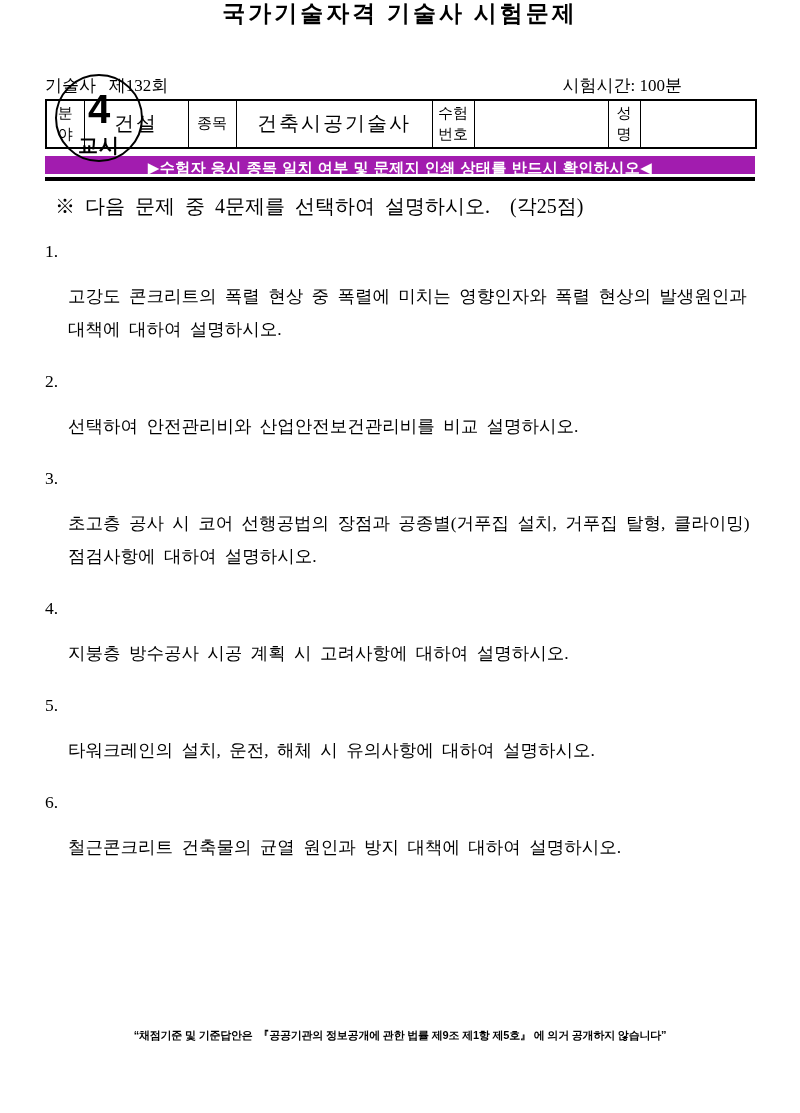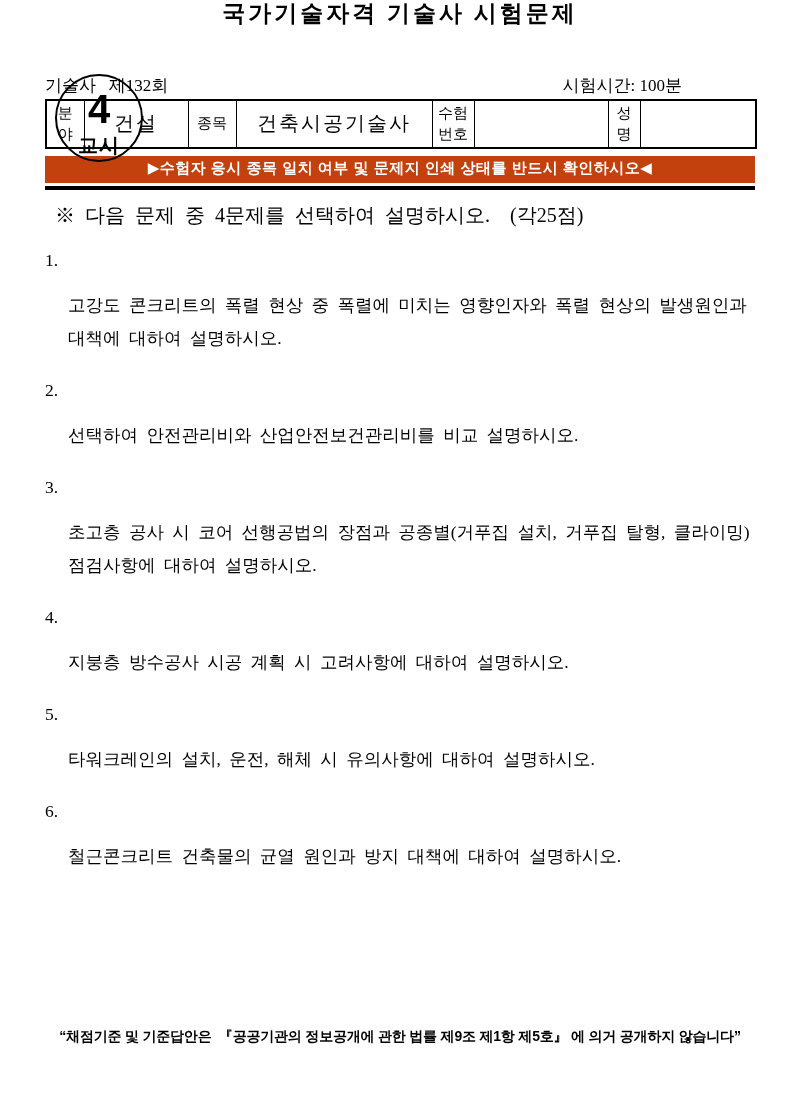--- a/index.html
+++ b/index.html
@@ -70,22 +70,22 @@
   col.c-field-val { width: 104px; }
   col.c-subj { width: 48px; }
   col.c-subj-val { width: 196px; }
   col.c-examno { width: 42px; }
   col.c-examno-val { width: 134px; }
   col.c-name { width: 32px; }
   col.c-name-val { width: 116px; }
 
   .banner {
     margin: 7px 45px 0 45px;
-    height: 27px;
-    background: #c2410c;
+    height: 18px;
+    background: #a21caf;
     color: #fff;
     text-align: center;
     line-height: 23px;
     font-size: 15px;
     font-weight: bold;
     font-family: "Liberation Sans", "DejaVu Sans", sans-serif;
     letter-spacing: 0.5px;
     white-space: nowrap;
   }
   .thick-rule {
@@ -121,21 +121,21 @@
     width: 100%;
     text-align: center;
     font-size: 17px;
     word-spacing: 8px;
   }
   .footer-note {
     position: absolute;
     top: 1028px; left: 0;
     width: 100%;
     text-align: center;
-    font-size: 14px;
+    font-size: 11px;
     font-weight: bold;
     font-family: "Liberation Sans", "DejaVu Sans", sans-serif;
     white-space: pre;
     letter-spacing: -0.2px;
   }
 </style>
 </head>
 <body>
 
 <div class="page">

